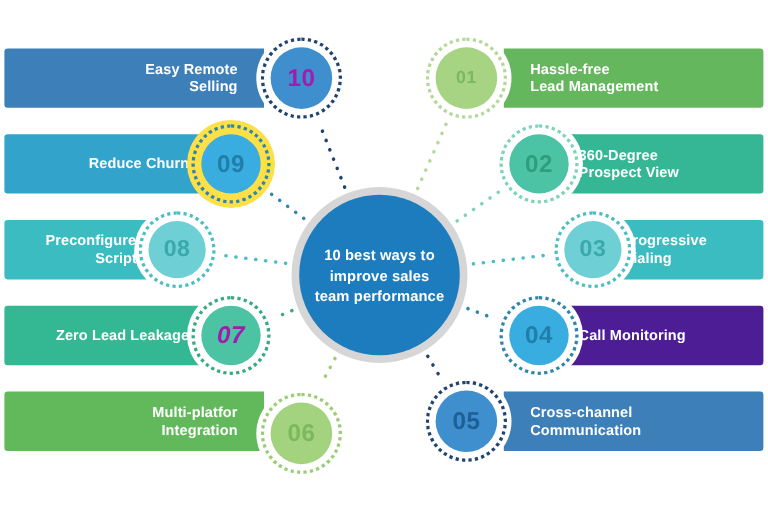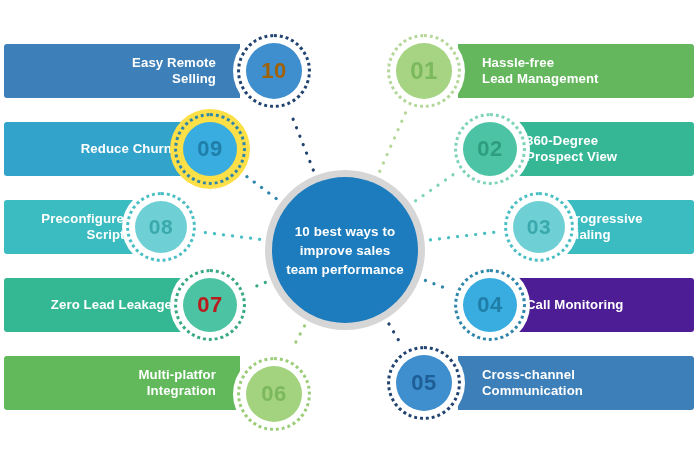--- a/index.html
+++ b/index.html
@@ -151,46 +151,46 @@
       </div>
       <div class="bar right" style="top: 356px; width: 236px; background: rgb(61, 127, 184);">
         <span>Cross-channel
 Communication</span>
       </div>
     </div>
   <div id="nodes-layer">
       <div class="node" style="left: 233px; top: 30px; width: 82px; height: 82px; background: rgb(255, 255, 255);">
         <div class="ring" style="width: 74px; height: 74px; border-width: 3px; border-color: rgb(32, 67, 111);"></div>
         <div class="disc" style="width: 56px; height: 56px; background: rgb(63, 142, 205);"></div>
-        <div class="num" style="color: #a16207; font-size: 22px;">10</div>
+        <div class="num" style="color: #a21caf; font-size: 22px;">10</div>
       </div>
       <div class="node" style="left: 170px; top: 109px; width: 80px; height: 80px; background: #fde047;">
         <div class="ring" style="width: 72px; height: 72px; border-width: 3px; border-color: rgb(47, 134, 171);"></div>
         <div class="disc" style="width: 54px; height: 54px; background: rgb(57, 172, 224);"></div>
         <div class="num" style="color: rgb(31, 127, 168); font-size: 22px;">09</div>
       </div>
       <div class="node" style="left: 122px; top: 188px; width: 78px; height: 78px; background: rgb(255, 255, 255);">
         <div class="ring" style="width: 70px; height: 70px; border-width: 3px; border-color: rgb(73, 191, 196);"></div>
         <div class="disc" style="width: 52px; height: 52px; background: rgb(110, 208, 212);"></div>
         <div class="num" style="color: rgb(58, 169, 173); font-size: 21px;">08</div>
       </div>
       <div class="node" style="left: 170px; top: 265px; width: 80px; height: 80px; background: rgb(255, 255, 255);">
         <div class="ring" style="width: 72px; height: 72px; border-width: 3px; border-color: rgb(55, 169, 132);"></div>
         <div class="disc" style="width: 54px; height: 54px; background: rgb(76, 195, 162);"></div>
-        <div class="num" style="color: #b91c1c; font-size: 22px;">07</div>
+        <div class="num" style="color: #a21caf; font-size: 22px; font-style: italic;">07</div>
       </div>
       <div class="node" style="left: 233px; top: 353px; width: 82px; height: 82px; background: rgb(255, 255, 255);">
         <div class="ring" style="width: 74px; height: 74px; border-width: 3px; border-color: rgb(155, 205, 120);"></div>
         <div class="disc" style="width: 56px; height: 56px; background: rgb(163, 211, 126);"></div>
         <div class="num" style="color: rgb(124, 184, 93); font-size: 22px;">06</div>
       </div>
       <div class="node" style="left: 383px; top: 30px; width: 82px; height: 82px; background: rgb(255, 255, 255);">
         <div class="ring" style="width: 74px; height: 74px; border-width: 3px; border-color: rgb(181, 216, 154);"></div>
         <div class="disc" style="width: 56px; height: 56px; background: rgb(166, 212, 130);"></div>
-        <div class="num" style="color: rgb(124, 184, 93); font-size: 24px;">01</div>
+        <div class="num" style="color: rgb(124, 184, 93); font-size: 16px;">01</div>
       </div>
       <div class="node" style="left: 450px; top: 109px; width: 80px; height: 80px; background: rgb(255, 255, 255);">
         <div class="ring" style="width: 72px; height: 72px; border-width: 3px; border-color: rgb(127, 211, 186);"></div>
         <div class="disc" style="width: 54px; height: 54px; background: rgb(76, 195, 164);"></div>
         <div class="num" style="color: rgb(47, 157, 127); font-size: 22px;">02</div>
       </div>
       <div class="node" style="left: 500px; top: 188px; width: 78px; height: 78px; background: rgb(255, 255, 255);">
         <div class="ring" style="width: 70px; height: 70px; border-width: 3px; border-color: rgb(73, 191, 196);"></div>
         <div class="disc" style="width: 52px; height: 52px; background: rgb(110, 208, 212);"></div>
         <div class="num" style="color: rgb(58, 169, 173); font-size: 21px;">03</div>

